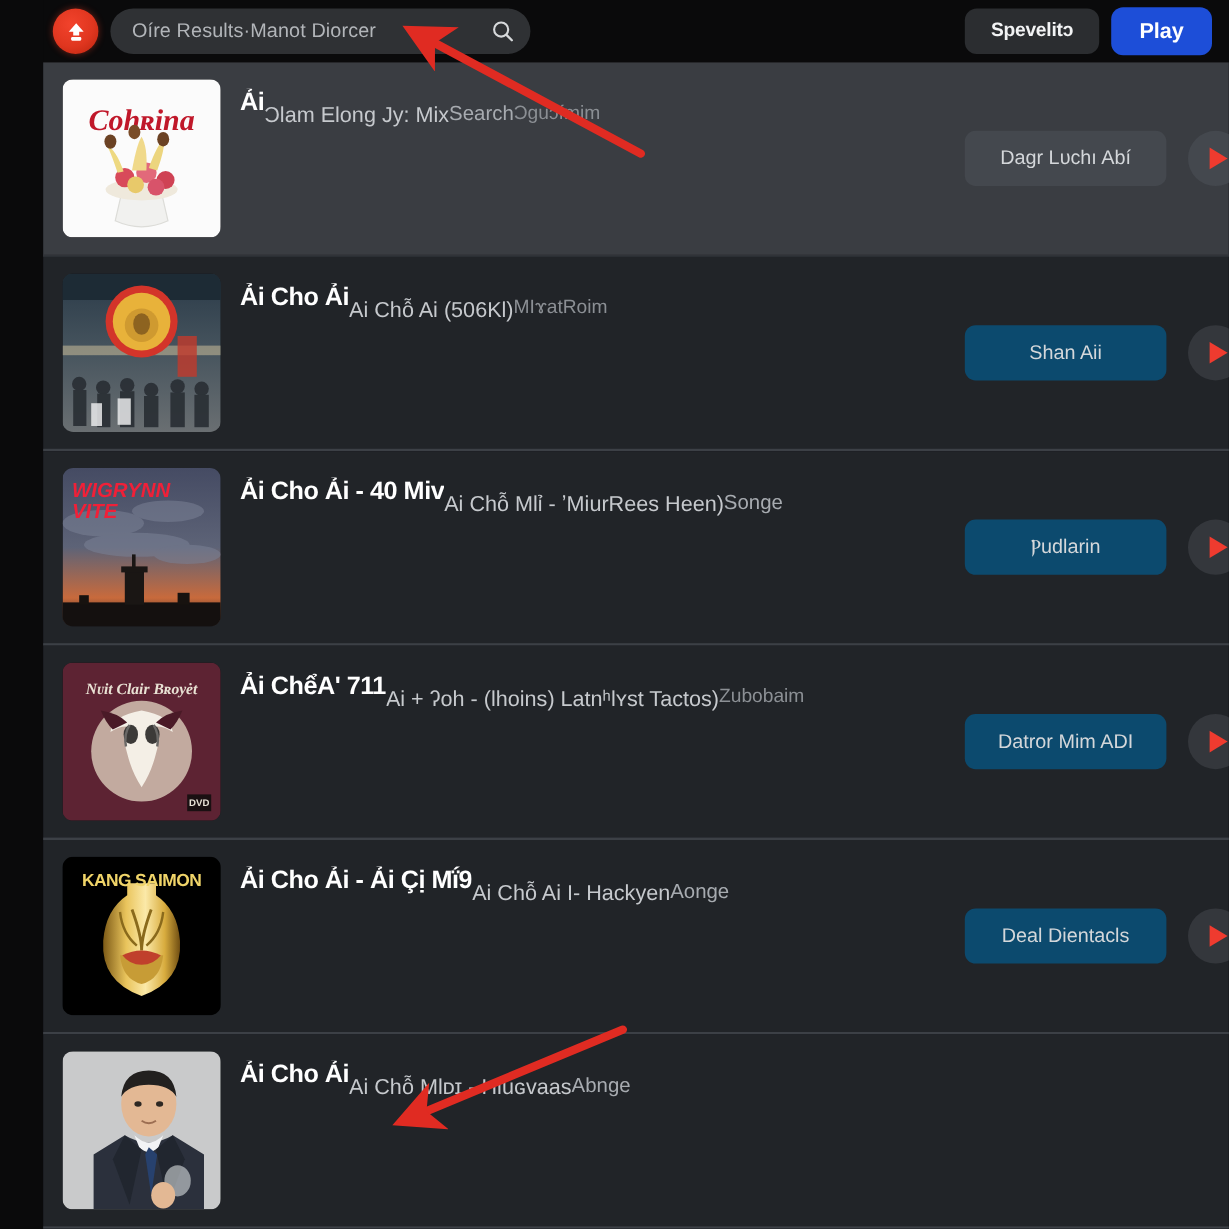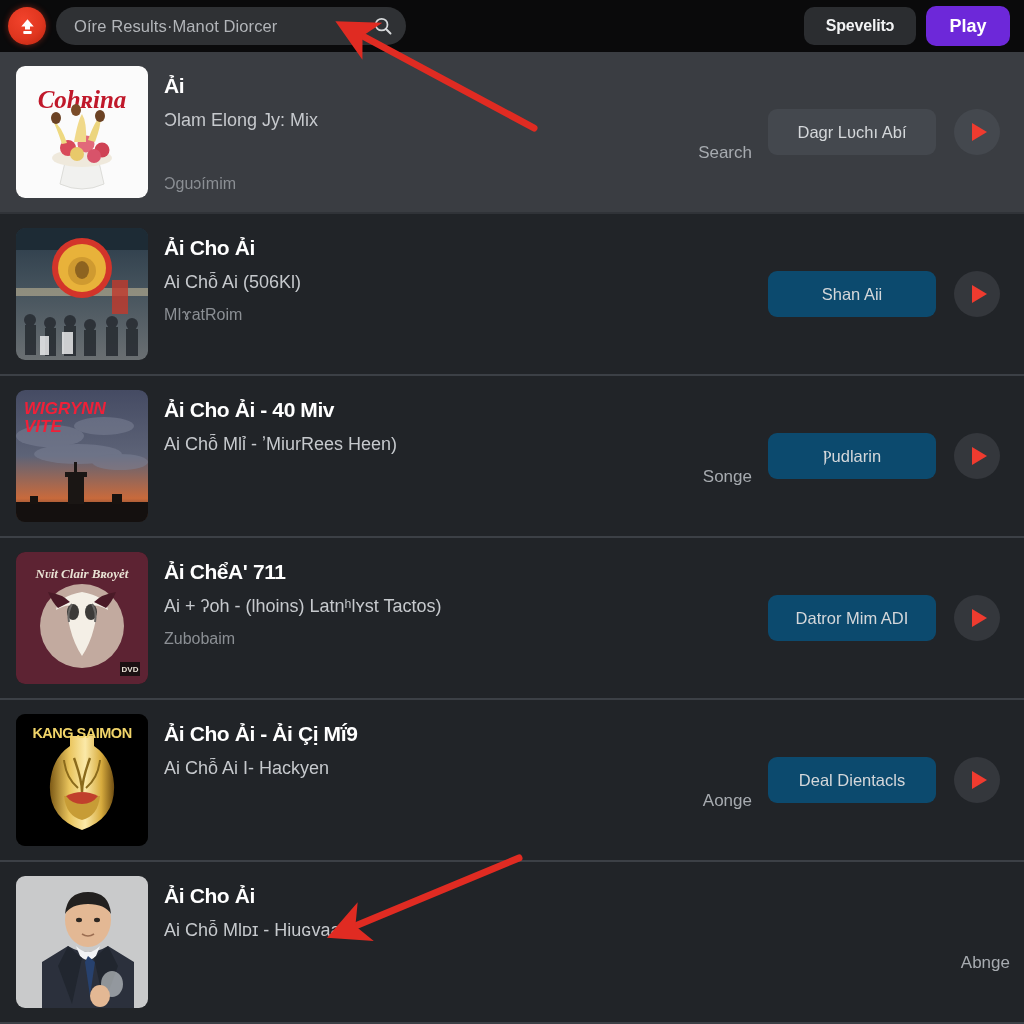--- a/index.html
+++ b/index.html
@@ -10,20 +10,21 @@
     background: #0a0a0b;
     font-family: "Liberation Sans", sans-serif;
     overflow: hidden;
   }
 
   #app {
     position: relative;
     width: 1024px;
     height: 1024px;
     background: #0a0a0b;
+    padding-left: 36px;
   }
 
   
   .topbar {
     position: relative;
     height: 52px;
     background: #0a0a0b;
     display: flex;
     align-items: center;
     padding: 0 14px 0 8px;
@@ -78,21 +79,21 @@
     font-family: "Liberation Sans", sans-serif;
     letter-spacing: -.2px;
     cursor: pointer;
     overflow: hidden;
     white-space: nowrap;
   }
   .btn-play {
     height: 40px;
     min-width: 84px;
     padding: 0 18px;
-    background: #6d28d9;
+    background: #1d4ed8;
     color: #ffffff;
     border: none;
     border-radius: 10px;
     font-size: 18px;
     font-weight: 700;
     font-family: "Liberation Sans", sans-serif;
     cursor: pointer;
   }
 
   
@@ -118,21 +119,21 @@
     position: relative;
     background: #15171a;
   }
   .thumb svg { display: block; width: 132px; height: 132px; }
 
   .meta {
     flex: 1 1 auto;
     min-width: 0;
     padding-top: 8px;
     display: flex;
-    flex-direction: column;
+    flex-direction: row;
   }
   .meta .title {
     color: #ffffff;
     font-size: 21px;
     font-weight: 700;
     letter-spacing: -.4px;
     line-height: 1.15;
     white-space: nowrap;
     overflow: hidden;
   }

